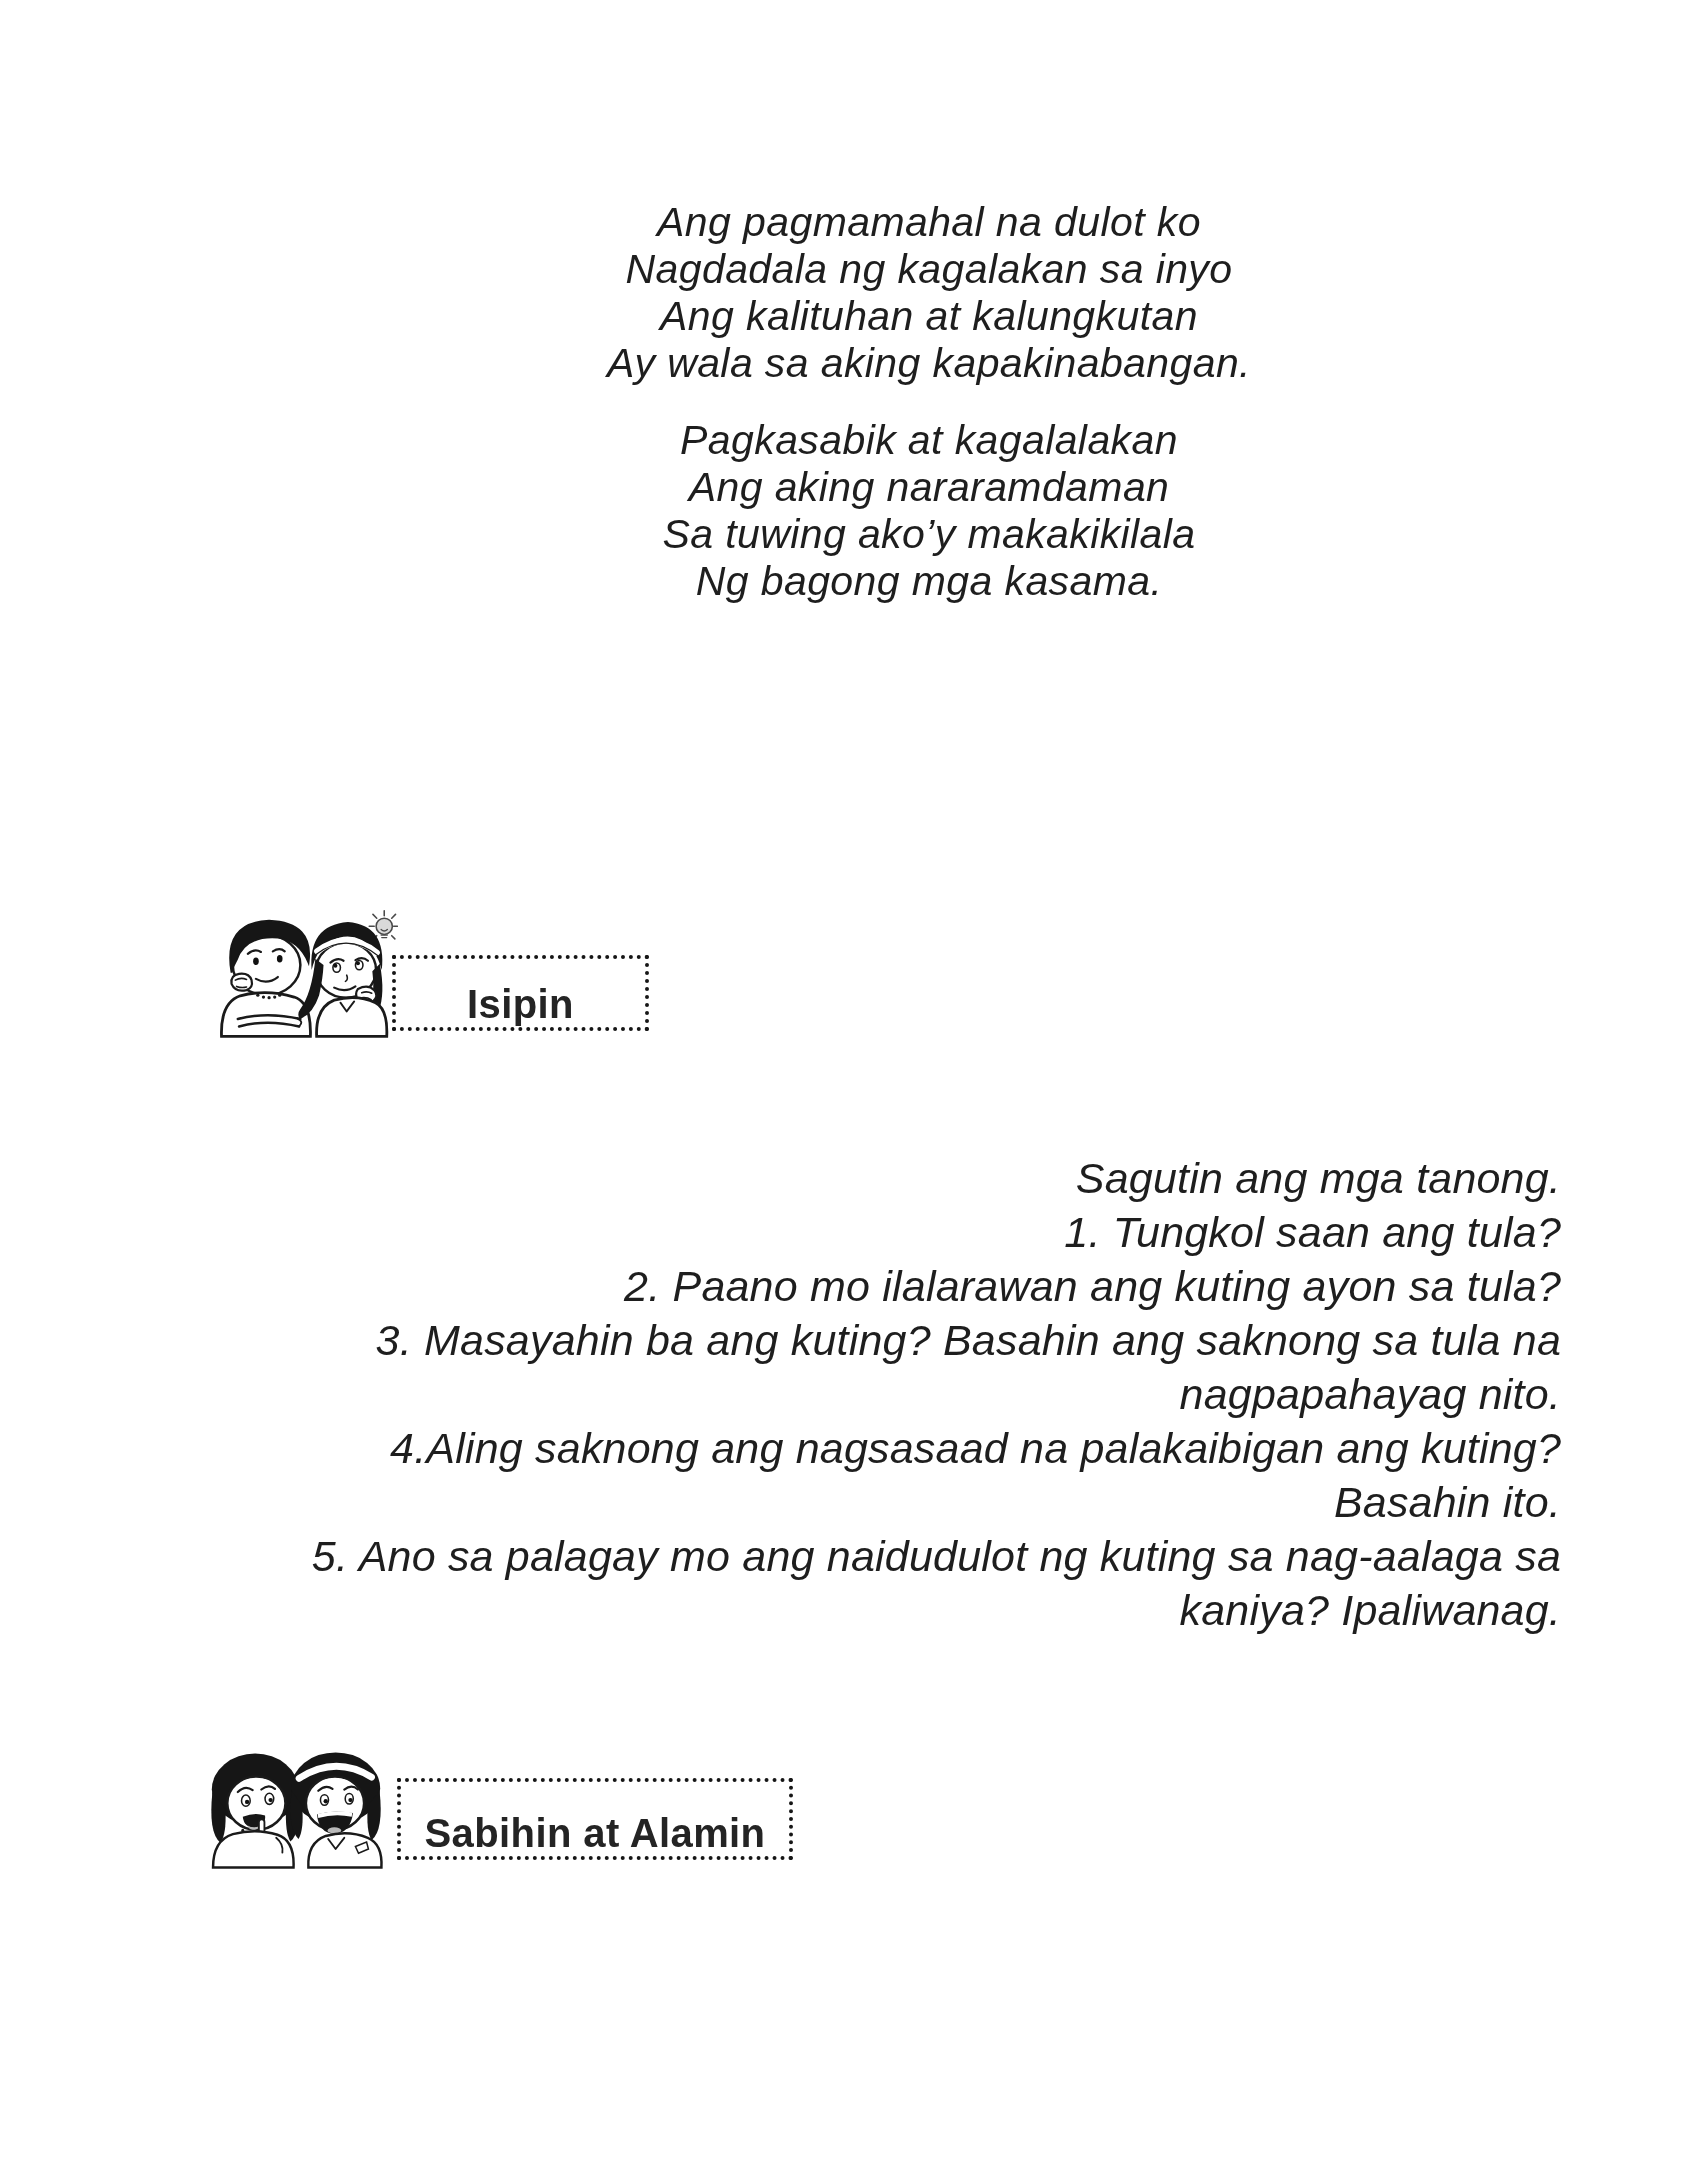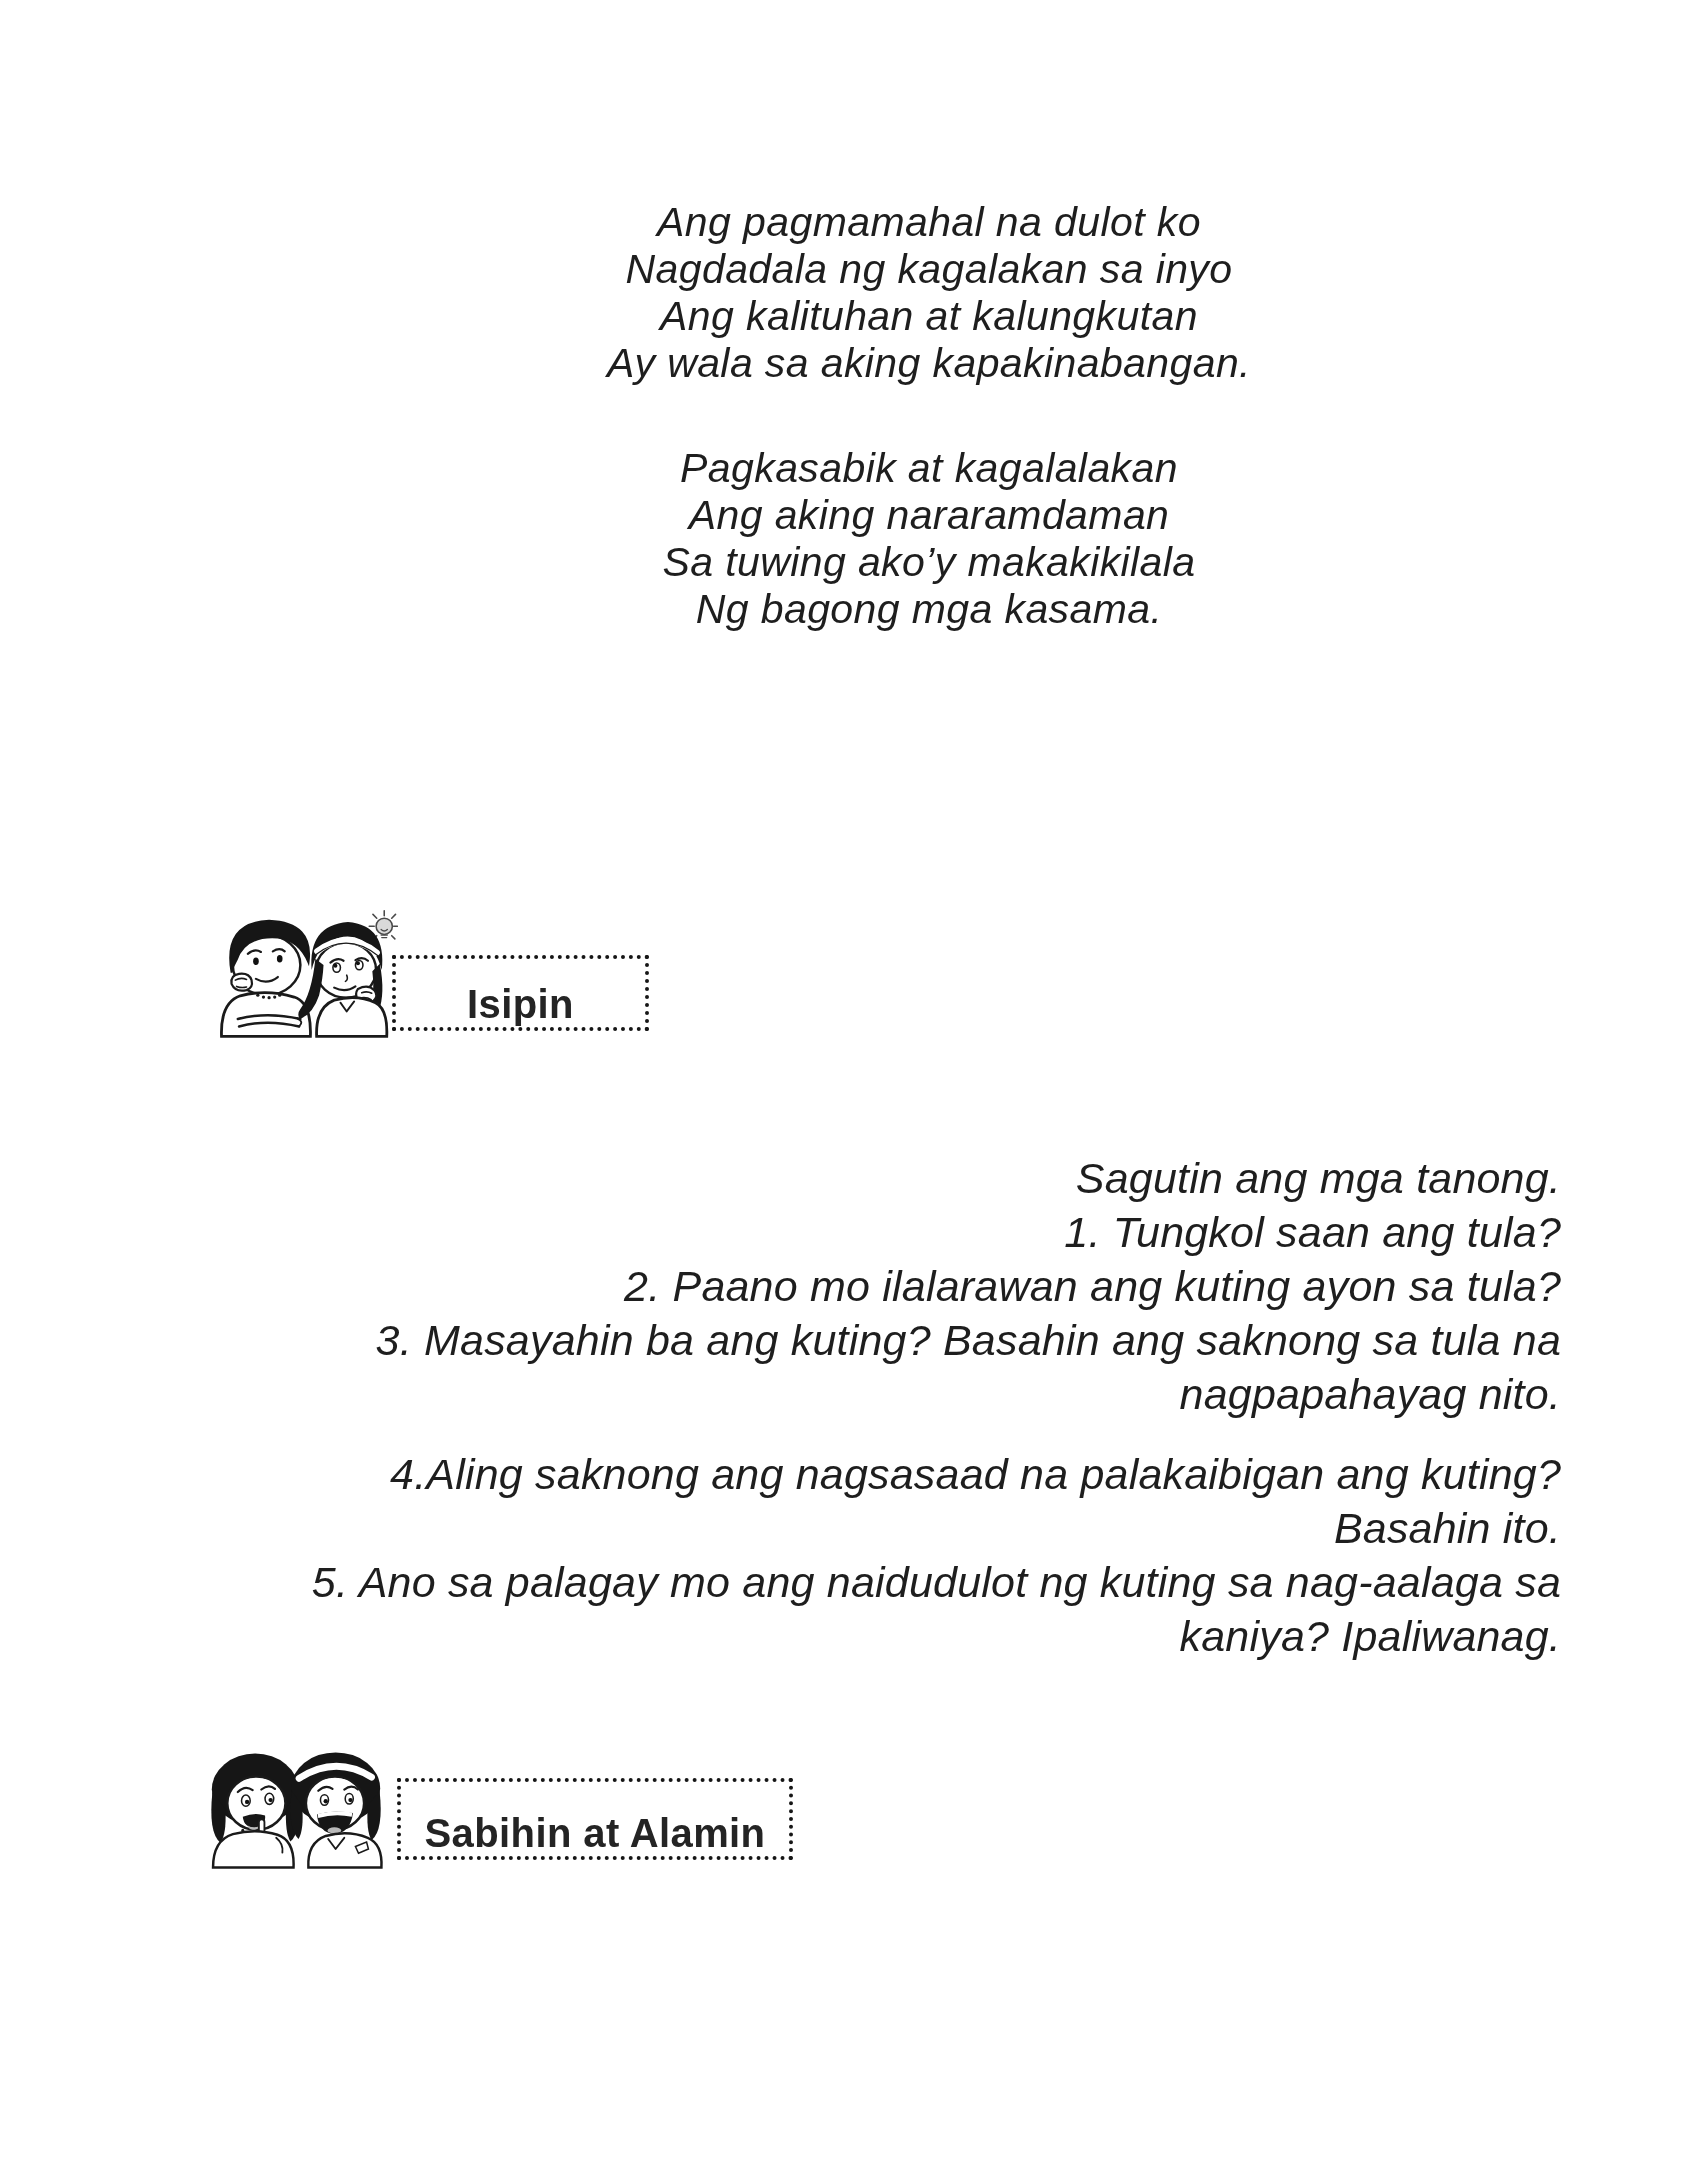--- a/index.html
+++ b/index.html
@@ -20,21 +20,21 @@
     top:199px;
     left:171px;
     width:1516px;
     text-align:center;
     font-style:italic;
     font-size:41px;
     line-height:47px;
     letter-spacing:0.4px;
     color:#1e1e1e;
   }
-  .stanza-2{margin-top:58px;}
+  .stanza-2{margin-top:30px;}
   .pline{white-space:nowrap;}
 
   
   .illustration{position:absolute;display:block;}
   .illu-isipin{top:900px;left:204px;}
   .illu-sabihin{top:1740px;left:203px;}
 
   .label-box{
     position:absolute;
     box-sizing:border-box;
@@ -61,21 +61,21 @@
     width:1359px;
     font-style:italic;
     font-size:43px;
     line-height:54px;
     color:#1e1e1e;
     letter-spacing:0.2px;
     text-align:right;
   }
   .qline{white-space:nowrap;}
   .q-ind-a{margin-left:35px;}
-  .q-ind-b{margin-left:10.7px;margin-top:26px;}
+  .q-ind-b{margin-left:10.7px;}
   .q-ind-c{margin-left:52px;}
 
   svg .ln{fill:none;stroke:#1a1a1a;stroke-width:3.5;stroke-linecap:round;stroke-linejoin:round;}
 </style>
 </head>
 <body>
 
 <div class="page">
 
   <div class="poem">

